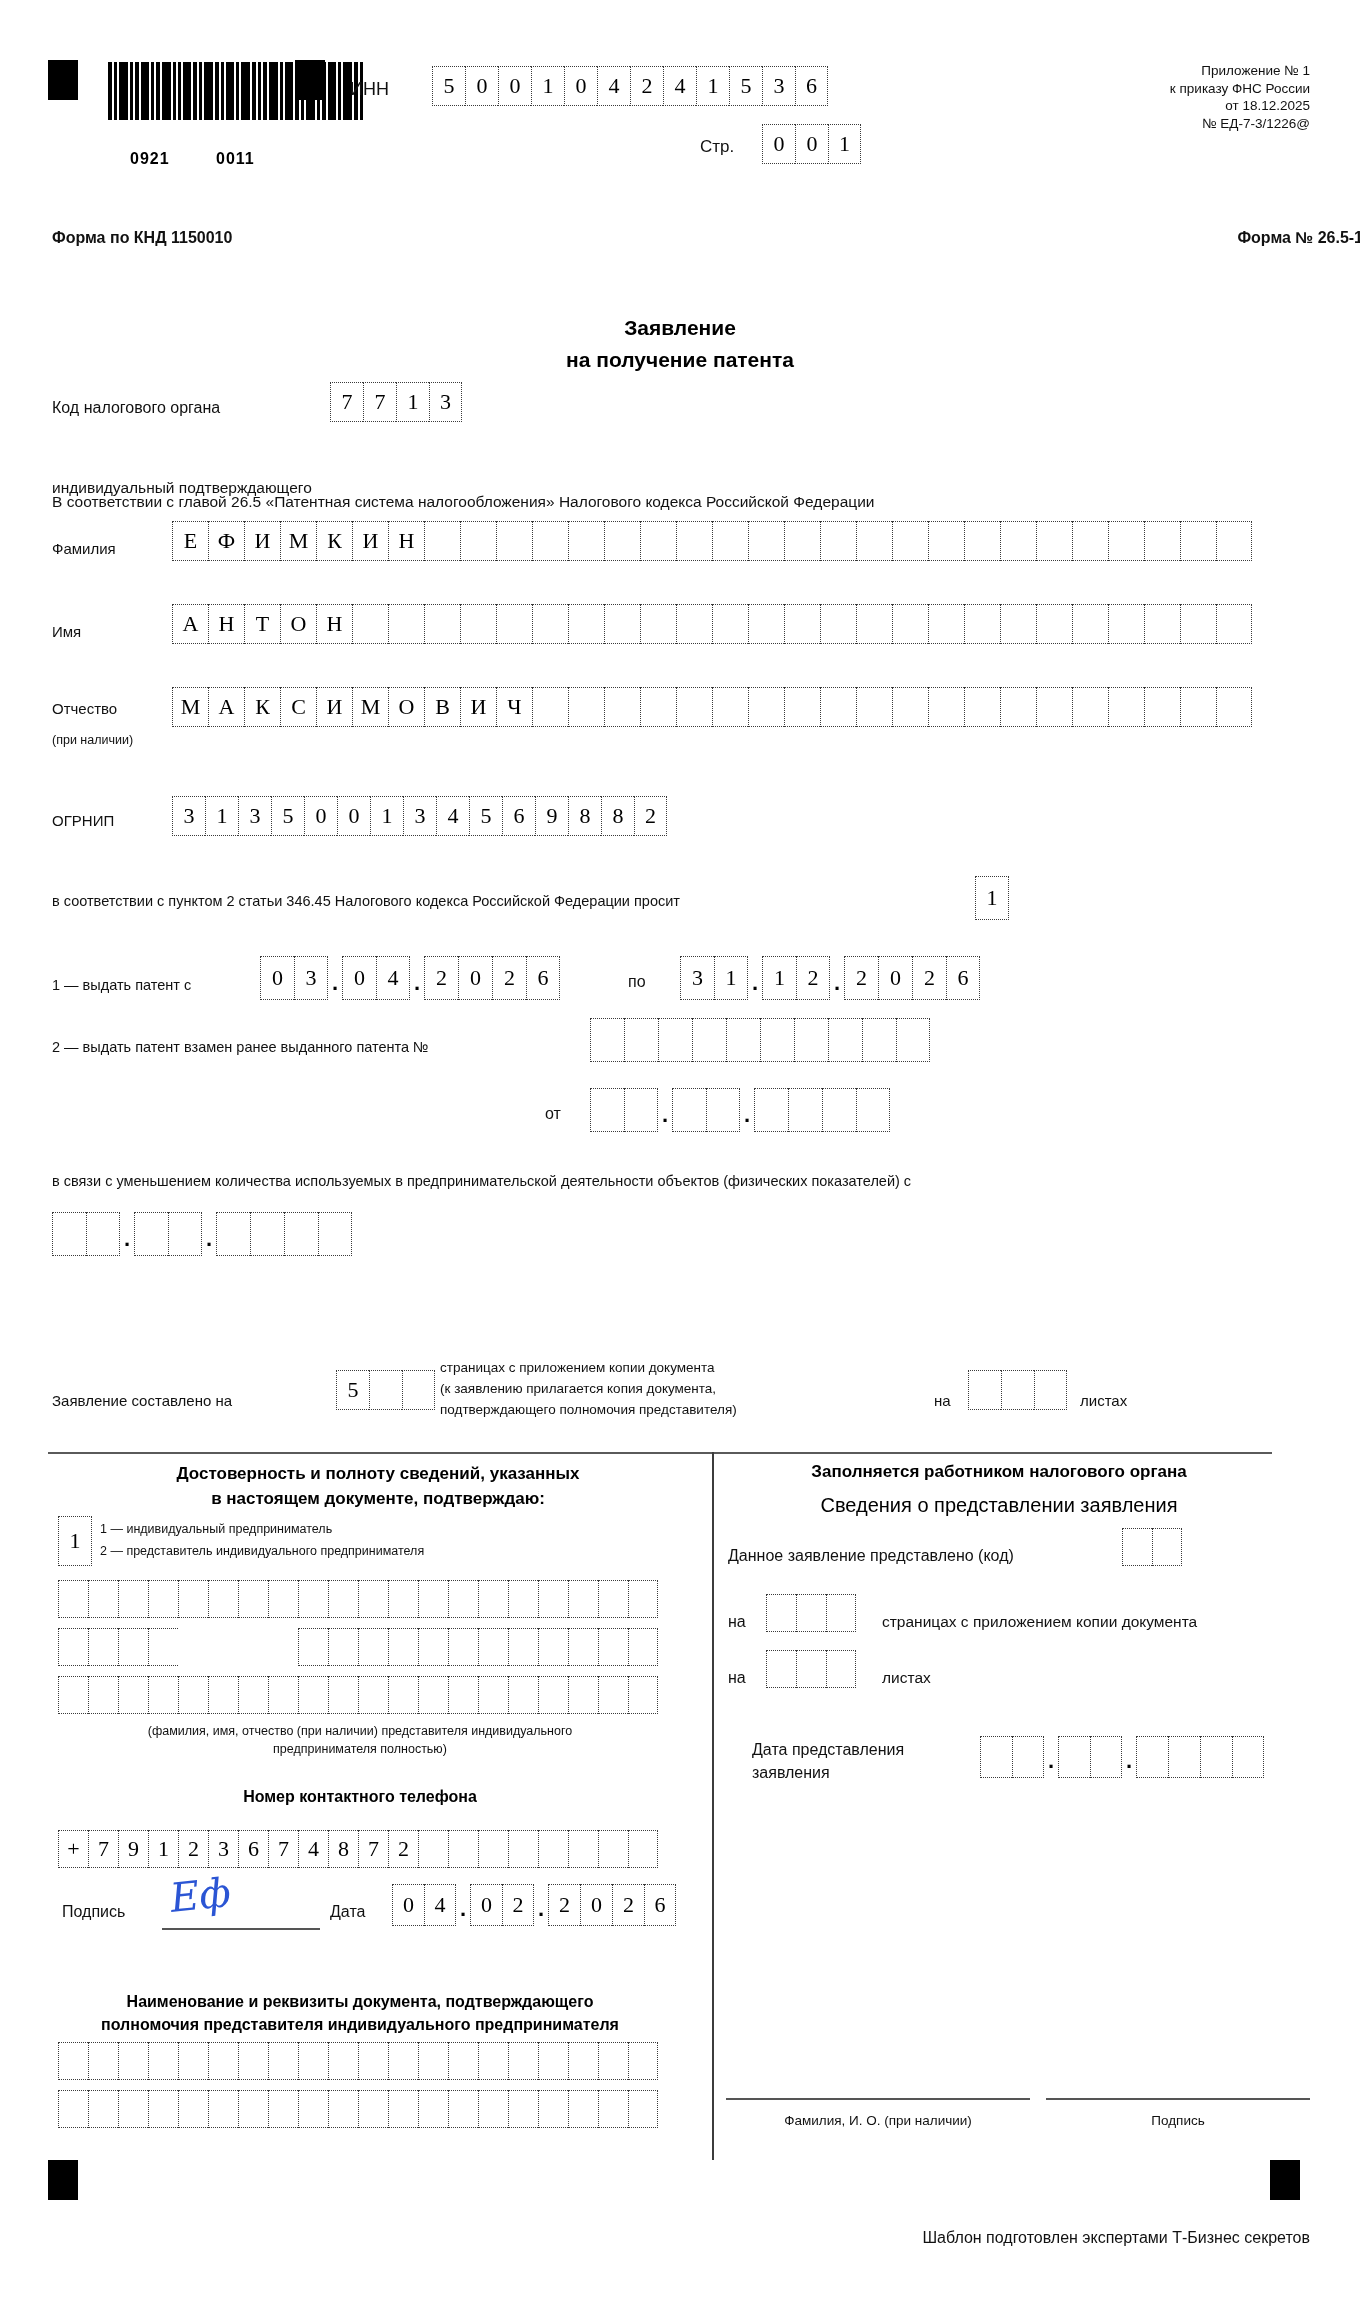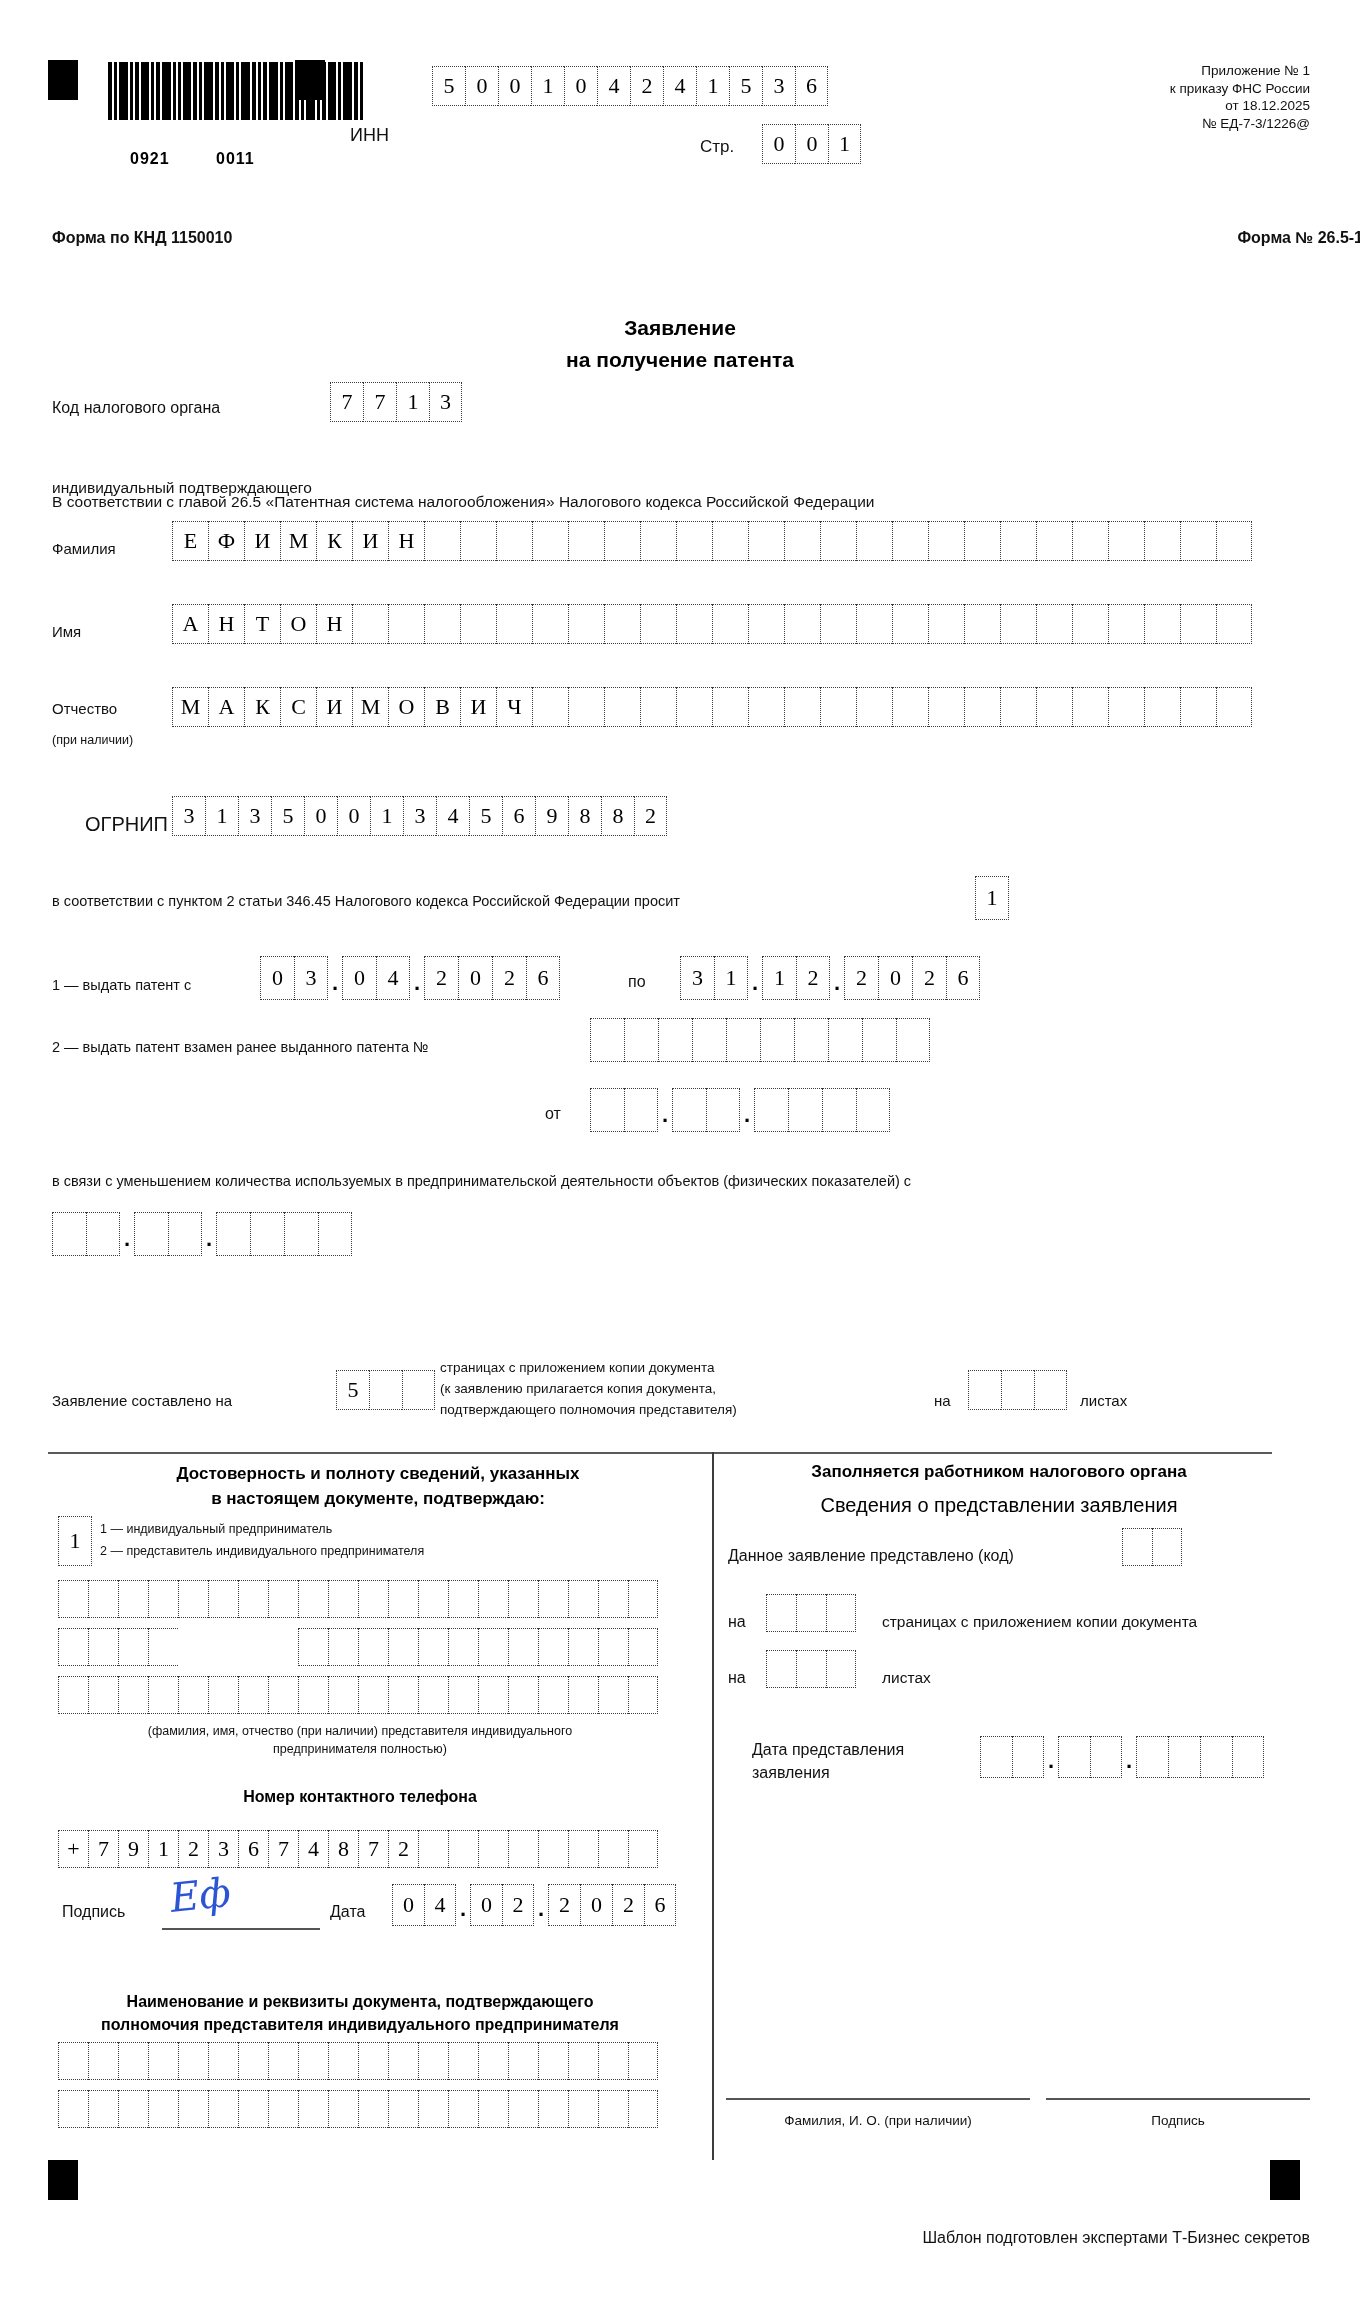--- a/index.html
+++ b/index.html
@@ -116,21 +116,21 @@
       <i style="width:4px"></i>
       <i style="width:8px"></i>
     <i style="width:3px"></i>
       <i style="width:9px"></i>
       <i style="width:4px"></i>
       <i style="width:3px"></i>
   </div>
   <div class="bc-nums" style="left:130px;top:150px;">0921</div>
   <div class="bc-nums" style="left:216px;top:150px;">0011</div>
 
-  <div class="abs lbl" style="left:350px;top:78px;font-size:18px;margin-top:46px;">ИНН</div>
+  <div class="abs lbl" style="left:350px;top:78px;font-size:18px;">ИНН</div>
   <div class="abs cells w33" style="left:432px;top:66px;">
     <div class="c">5</div>
     <div class="c">0</div>
     <div class="c">0</div>
     <div class="c">1</div>
     <div class="c">0</div>
     <div class="c">4</div>
     <div class="c">2</div>
     <div class="c">4</div>
     <div class="c">1</div>
@@ -268,21 +268,21 @@
       <div class="c"></div>
       <div class="c"></div>
       <div class="c"></div>
       <div class="c"></div>
       <div class="c"></div>
       <div class="c"></div>
       <div class="c"></div>
       <div class="c"></div>
     </div>
 
-  <div class="abs lbl" style="left:52px;top:812px;font-size:20px;margin-left:33px;">ОГРНИП</div>
+  <div class="abs lbl" style="left:52px;top:812px;font-size:15px;">ОГРНИП</div>
   <div class="abs cells w33" id="ogrnip-cells" style="left:172px;top:796px;">
       <div class="c">3</div>
       <div class="c">1</div>
       <div class="c">3</div>
       <div class="c">5</div>
       <div class="c">0</div>
       <div class="c">0</div>
       <div class="c">1</div>
       <div class="c">3</div>
       <div class="c">4</div>

